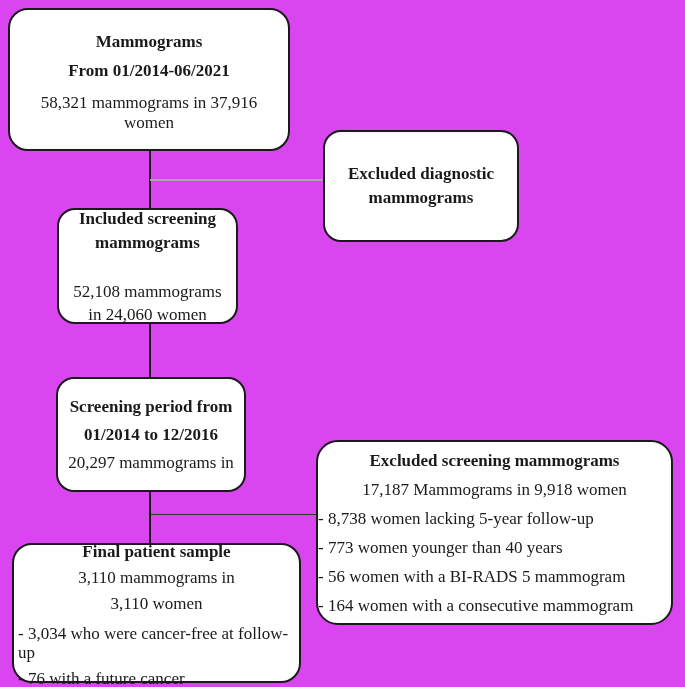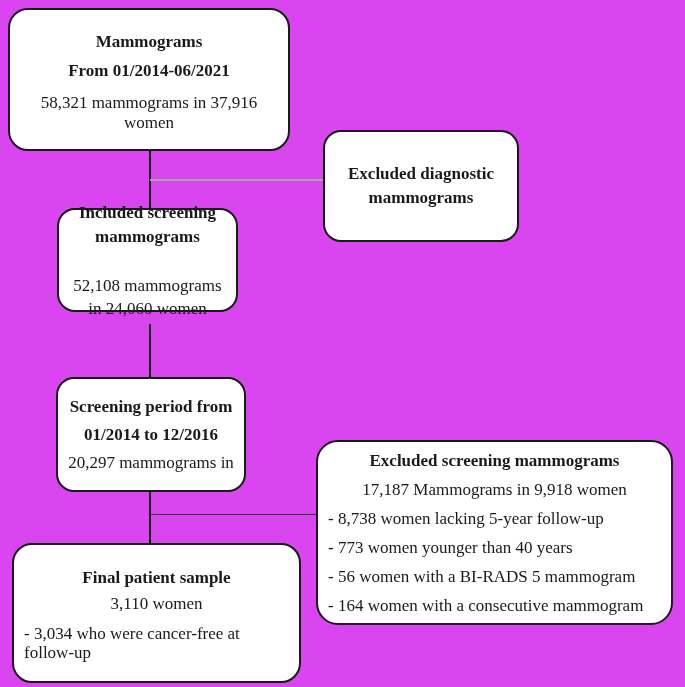--- a/index.html
+++ b/index.html
@@ -29,45 +29,45 @@
     align-items: center;
     text-align: center;
   }
   .bt { font-weight: 700; white-space: nowrap; }
   .bl { }           
   .bullet { align-self: stretch; text-align: left; }
 
   
   .box-mammograms        { left: 8px;   top: 8px;   width: 282px; height: 143px; border-radius: 20px; }
   .box-excl-diagnostic   { left: 323px; top: 130px; width: 196px; height: 112px; }
-  .box-incl-screening    { left: 57px;  top: 208px; width: 181px; height: 104px; }
+  .box-incl-screening    { left: 57px;  top: 208px; width: 181px; height: 116px; }
   .box-screening-period  { left: 56px;  top: 377px; width: 190px; height: 115px; }
   .box-excl-screening    { left: 316px; top: 440px; width: 357px; height: 185px; border-radius: 22px; }
   .box-final-sample      { left: 12px;  top: 543px; width: 289px; height: 140px; border-radius: 20px; }
 
   
   .box-mammograms .bt { line-height: 29px; }
   .box-mammograms .wrapbody { line-height: 20px; margin-top: 8px; max-width: 252px; }
 
   .box-excl-diagnostic .bt { line-height: 24px; white-space: normal; max-width: 170px; text-align: center; }
   .box-excl-diagnostic .wrapbody { line-height: 23px; margin-top: 7px; max-width: 176px; }
 
   .box-incl-screening .bt { line-height: 24px; white-space: normal; max-width: 160px; }
   .box-incl-screening .wrapbody { line-height: 23px; margin-top: 25px; max-width: 164px; }
 
   .box-screening-period .bt { line-height: 28px; }
   .box-screening-period .bl { line-height: 28px; white-space: nowrap; }
 
   .box-excl-screening .bt { line-height: 29px; }
   .box-excl-screening .bl { line-height: 29px; white-space: nowrap; }
-  .box-excl-screening .bullet { line-height: 29px; white-space: nowrap; padding-left: 10px; }
+  .box-excl-screening .bullet { line-height: 29px; white-space: nowrap; }
 
   .box-final-sample .bt { line-height: 26px; }
   .box-final-sample .bl { line-height: 26px; white-space: nowrap; }
-  .box-final-sample .bullet { line-height: 19px; margin-top: 7px; padding-left: 10px; padding-right: 9px; }
+  .box-final-sample .bullet { line-height: 19px; margin-top: 7px; padding-left: 4px; padding-right: 9px; }
 
   
   .line { position: absolute; }
   .v-line { width: 2px; background: #111111; }
   .h-line-gray { height: 2px; background: #a8a8a8; }
   .h-line-dark { height: 1px; background: #333333; }
 
   .conn-top-to-included   { left: 149px; top: 151px; height: 57px; }
   .conn-branch-diagnostic { left: 150px; top: 179px; width: 173px; }
   .conn-included-to-period{ left: 149px; top: 324px; height: 53px; }
@@ -110,17 +110,19 @@
     <div class="bt">Excluded screening mammograms</div>
     <div class="bl">17,187 Mammograms in 9,918 women</div>
     <div class="bullet">- 8,738 women lacking 5-year follow-up</div>
     <div class="bullet">- 773 women younger than 40 years</div>
     <div class="bullet">- 56 women with a BI-RADS 5 mammogram</div>
     <div class="bullet">- 164 women with a consecutive mammogram</div>
   </div>
 
   <div class="box box-final-sample">
     <div class="bt">Final patient sample</div>
+    <div class="bl">3,110 mammograms in</div>
     <div class="bl">3,110 women</div>
     <div class="bullet">- 3,034 who were cancer-free at follow-up</div>
+    <div class="bullet">- 76 with a future cancer</div>
   </div>
 
 </div>
 
 </body></html>

